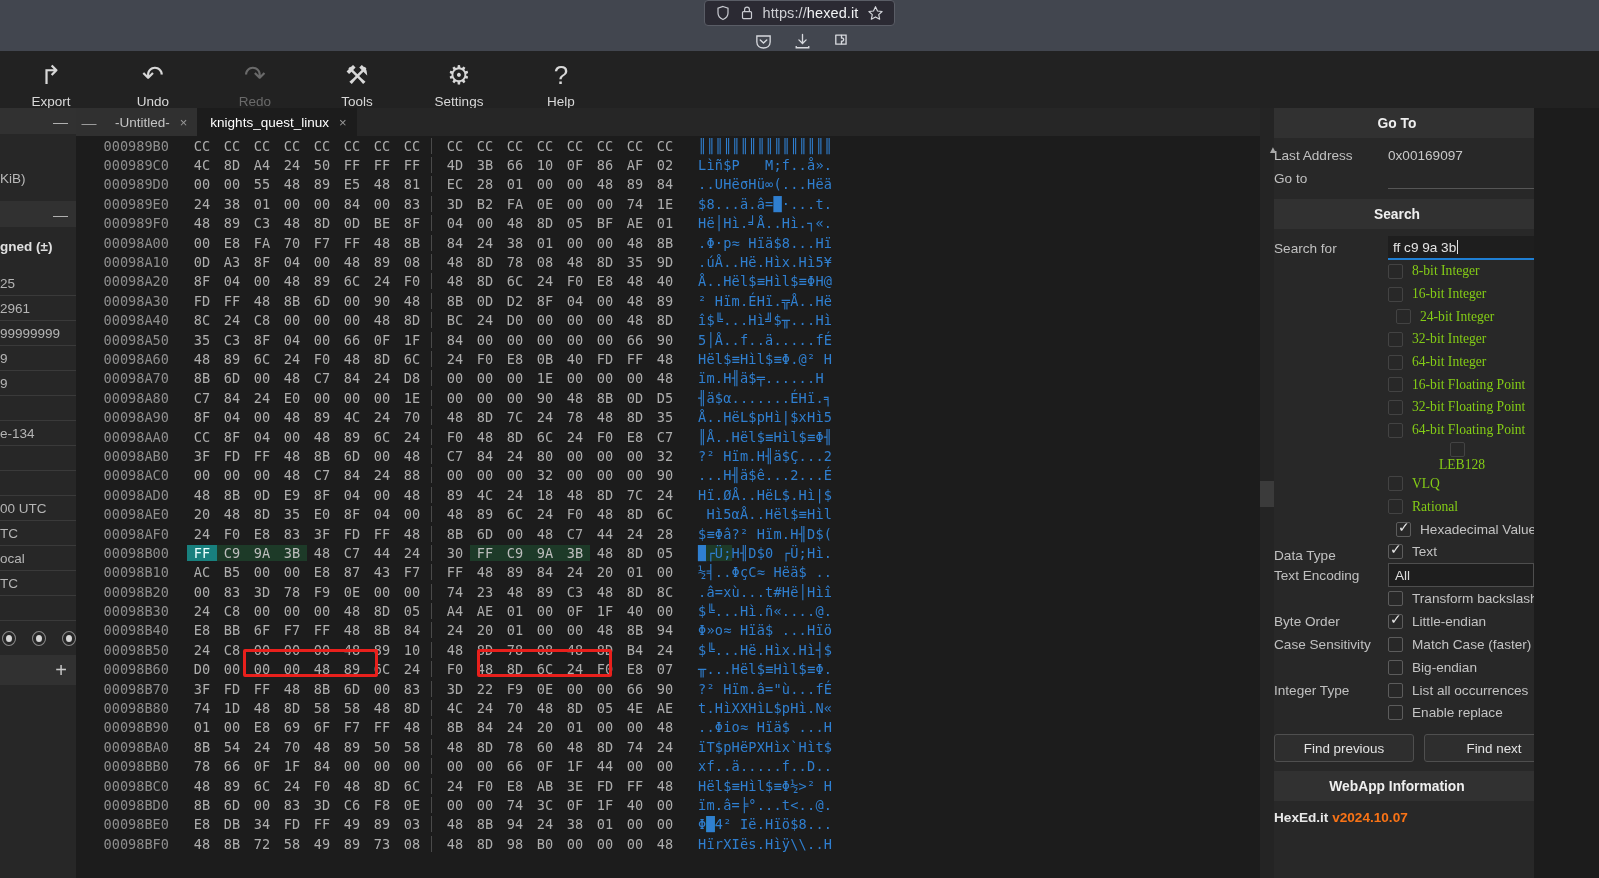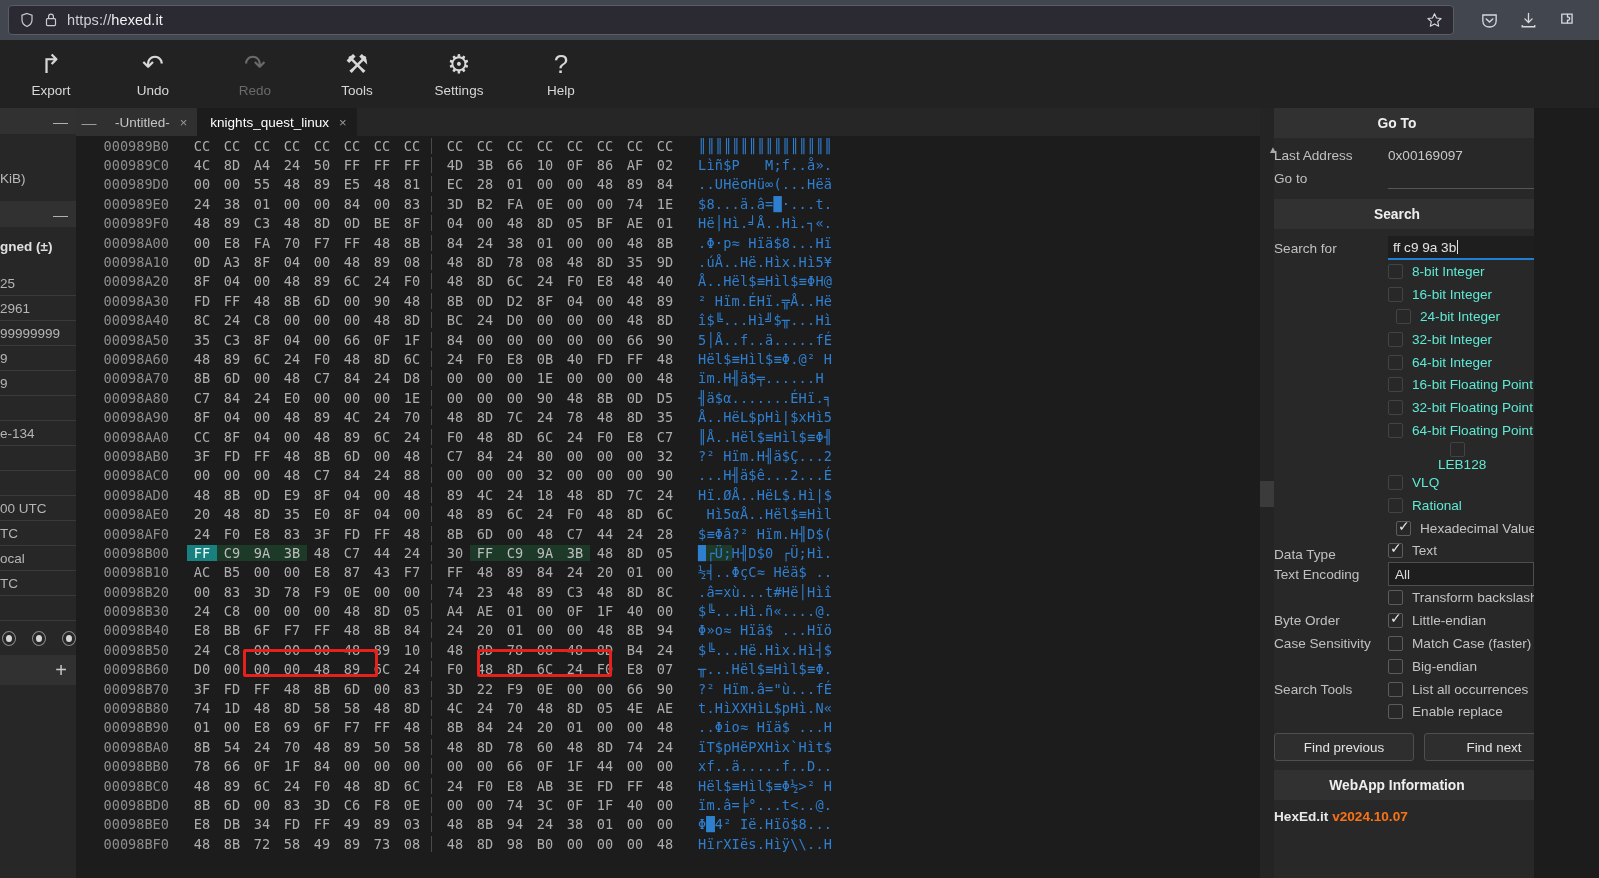--- a/index.html
+++ b/index.html
@@ -6,23 +6,23 @@
   html, body {
     width: 1599px; height: 878px;
     background: #1c1c1c;
     font-family: "Liberation Sans", sans-serif;
     overflow: hidden;
   }
   body { position: relative; }
 
   
   .browser-bar {
-    height: 40px; background: #42464f;
+    height: 51px; background: #42464f;
     display: flex; align-items: center;
-    padding: 0 8px; gap: 6px;
+    padding: 0 8px; gap: 6px; flex-direction: column;
   }
   .urlbox {
     flex: 1 1 auto; height: 30px;
     background: #2b2a33; border: 1px solid #5a5d66;
     border-radius: 4px;
     display: flex; align-items: center;
     padding: 0 10px; gap: 9px;
   }
   .url-text { color: #cfd0d4; font-size: 14.5px; letter-spacing: .1px; }
   .url-text b { color: #f2f3f5; font-weight: 400; }
@@ -192,21 +192,21 @@
     width: 15px; height: 15px; flex: 0 0 15px;
     border: 1px solid #5c5c5c; border-radius: 2px;
     margin-right: 9px; position: relative; background: transparent;
   }
   .cbox.dim { border-color: #434343; }
   .cbox.on::after {
     content: "✓"; position: absolute; left: 1px; top: -3px;
     font-size: 14px; color: #e6e6e6; line-height: 1;
   }
   .cbl { color: #c3c3c3; white-space: nowrap; }
-  .cbl.dim { color: #5eead4; }
+  .cbl.dim { color: #84cc16; font-family: Liberation Serif, serif; }
   .select-box {
     width: 160px; height: 24px; background: #1e1e1e;
     border: 1px solid #4e4e4e; display: flex; align-items: center;
     padding-left: 6px; color: #dcdcdc;
   }
   .btnrow { display: flex; gap: 10px; padding: 10px 0 9px 14px; }
   .sbtn {
     height: 28px; min-width: 140px; padding: 0 8px;
     background: #2e2e2e; border: 1px solid #4f4f4f; border-radius: 3px;
     color: #e2e2e2; font-size: 13.4px;
@@ -506,21 +506,21 @@
       <span class="slabel">Case Sensitivity</span>
       <span class="cbox"></span>
       <span class="cbl">Match Case (faster)</span>
     </div>
     <div class="cbrow" style="padding-left:128px">
       <span class="cbox"></span>
       <span class="cbl">Big-endian</span>
     </div>
 
     <div class="srow">
-      <span class="slabel">Search Tools</span>
+      <span class="slabel">Integer Type</span>
       <span class="cbox"></span>
       <span class="cbl">List all occurrences</span>
     </div>
     <div class="cbrow" style="padding-left:128px">
       <span class="cbox"></span>
       <span class="cbl">Enable replace</span>
     </div>
 
     <div class="btnrow">
       <span class="sbtn">Find previous</span>

